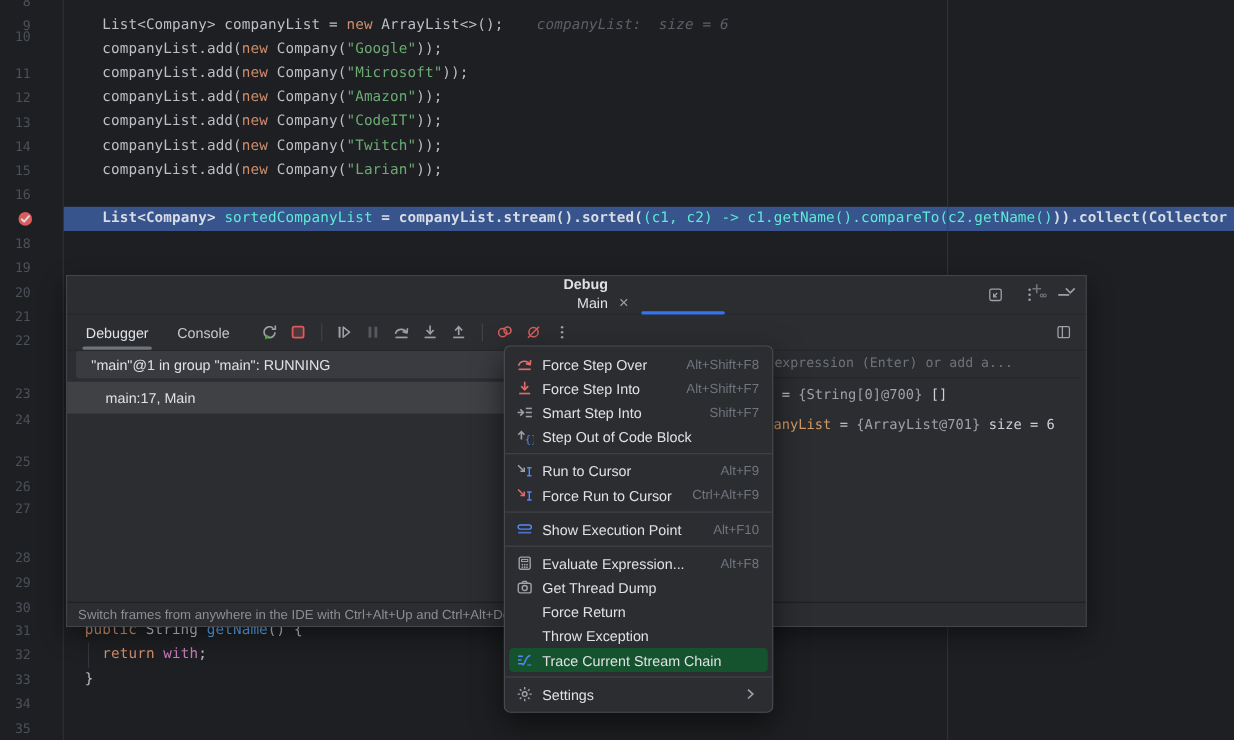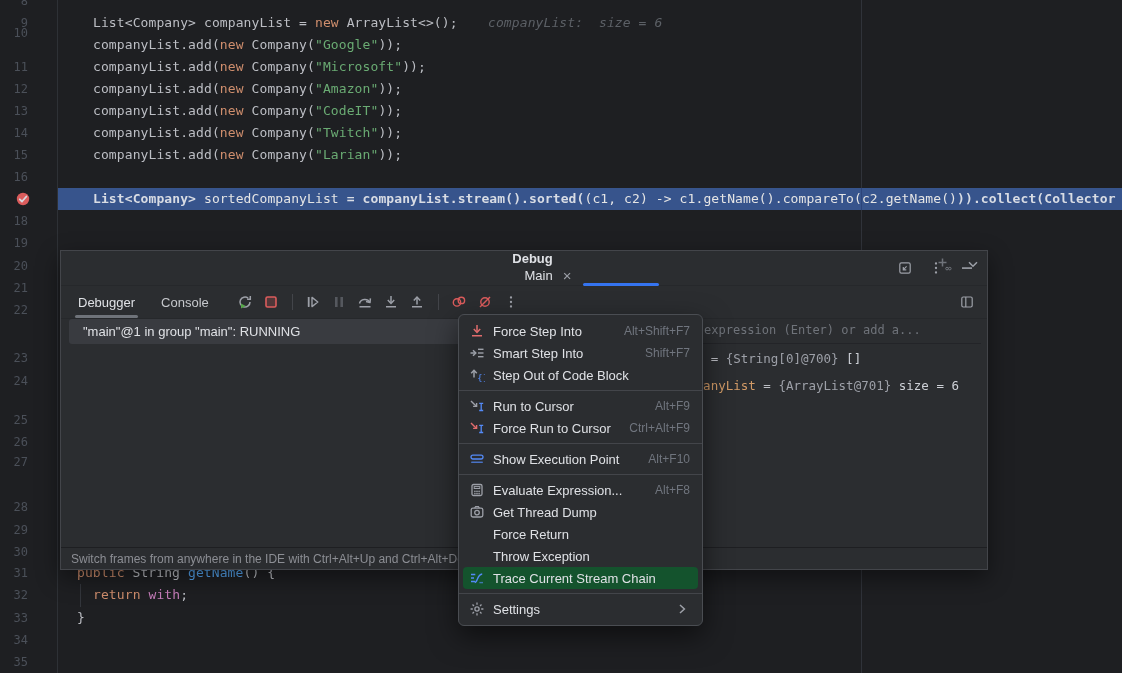--- a/index.html
+++ b/index.html
@@ -11,21 +11,21 @@
   .margin-guide{position:absolute;left:861px;top:0;width:1px;height:673px;background:#30333a;}
   .guide-on-hl{position:absolute;left:861px;top:188px;width:1px;height:22px;background:#2c447a;z-index:3;}
   .indent-guide{position:absolute;left:80px;top:584px;width:1px;height:23px;background:#33363c;}
   .gnum{position:absolute;width:28px;text-align:right;font:12px "DejaVu Sans Mono",monospace;
         color:#4b5059;height:22px;line-height:22px;}
   .bp-cell{position:absolute;width:16px;height:16px;}
   .hl-band{position:absolute;left:58px;top:188px;width:1064px;height:22px;background:#37548c;z-index:1;}
   .code-line{position:absolute;height:22px;line-height:22px;font-family:"DejaVu Sans Mono",monospace;
              font-size:13px;letter-spacing:.1px;white-space:pre;z-index:2;}
   .c-d{color:#bcbec4}.c-k{color:#cf8e6d}.c-s{color:#6aab73}.c-m{color:#56a8f5}.c-f{color:#c77dbb}
-  .c-hb{color:#d8dce4;font-weight:bold}.c-hf{color:#e5e5e5}
+  .c-hb{color:#d8dce4;font-weight:bold}.c-hf{color:#5eead4}
   .line-hint{position:absolute;top:0;color:#5c6066;font-style:italic;font-size:13px;}
   
   #debug-panel{position:absolute;left:60px;top:250px;width:928px;height:320px;background:#2b2d30;
                border:1px solid #43454a;box-sizing:border-box;box-shadow:0 8px 22px rgba(0,0,0,.45);z-index:10;}
   .hdr1{position:relative;height:34px;border-bottom:1px solid #26282b;display:flex;align-items:center;flex-direction:column;}
   .panel-title{font-size:13px;font-weight:bold;color:#dfe1e5;margin-left:17px;}
   .run-tab{position:relative;display:flex;align-items:center;gap:6px;margin-left:42px;height:100%;padding:0 6px;}
   .run-tab .lbl{font-size:13px;color:#dfe1e5;}
   .tab-close{color:#9da0a8;font-size:15px;line-height:1;margin-left:4px;cursor:default;}
   .tab-underline{position:absolute;left:70px;bottom:-1px;width:76px;height:3px;background:#3574f0;border-radius:2px;}
@@ -247,20 +247,23 @@
   </div>
 
   <div class="thread-row">
     <span class="ic">
           <svg viewBox="0 0 16 16" fill="none">
             <path d="M2.5 8.6 6 12l7.5-8" stroke="#c87d49" stroke-width="2" stroke-linecap="round" stroke-linejoin="round"></path>
           </svg>
         </span>
     <span>"main"@1 in group "main": RUNNING</span>
   </div>
+  <div class="frame-row">
+    <span>main:17, Main</span>
+  </div>
 
   <div class="eval-bar">
     <span class="eval-ph">Evaluate expression (Enter) or add a...</span>
   </div>
   <div class="eval-icons">
     <span class="tool-btn">
           <svg viewBox="0 0 16 16" fill="none">
             <path d="M6.5 2.5v8M2.5 6.5h8" stroke="#6f737a" stroke-width="1.5"></path>
             <circle cx="11" cy="12.6" r="1.3" stroke="#6f737a"></circle>
             <circle cx="13.8" cy="12.6" r="1.3" stroke="#6f737a"></circle>
@@ -276,20 +279,31 @@
         <div class="var-row" style="top: 97px;"><span class="c-vn">args</span><span class="c-vd"> = </span><span class="c-vr">{String[0]@700}</span><span class="c-vv"> []</span></div>
         <div class="var-row" style="top: 124px;"><span class="c-vn">companyList</span><span class="c-vd"> = </span><span class="c-vr">{ArrayList@701}</span><span class="c-vv"> size = 6</span></div>
       </div>
 
   <div class="panel-footer">
     <span>Switch frames from anywhere in the IDE with Ctrl+Alt+Up and Ctrl+Alt+Down</span>
   </div>
 </div>
 
 <div id="context-menu">
+      <div class="mi">
+        <span class="ic">
+          <svg viewBox="0 0 16 16" fill="none">
+            <path d="M2.5 9.5C3.6 4.6 10.6 4 12.6 8.3" stroke="#e06c6c" stroke-width="1.5"></path>
+            <path d="M13.4 4.4l-.4 4.2-4-1" stroke="#e06c6c" stroke-width="1.5" stroke-linejoin="round"></path>
+            <rect x="2.5" y="12" width="11" height="1.5" fill="#e06c6c"></rect>
+          </svg>
+        </span>
+        <span class="lab">Force Step Over</span>
+        <span class="sc">Alt+Shift+F8</span>
+      </div>
       <div class="mi">
         <span class="ic">
           <svg viewBox="0 0 16 16" fill="none">
             <path d="M8 2v7" stroke="#e06c6c" stroke-width="1.5"></path>
             <path d="M4.8 6 8 9.4 11.2 6" stroke="#e06c6c" stroke-width="1.5"></path>
             <rect x="3" y="12" width="10" height="1.5" fill="#e06c6c"></rect>
           </svg>
         </span>
         <span class="lab">Force Step Into</span>
         <span class="sc">Alt+Shift+F7</span>

